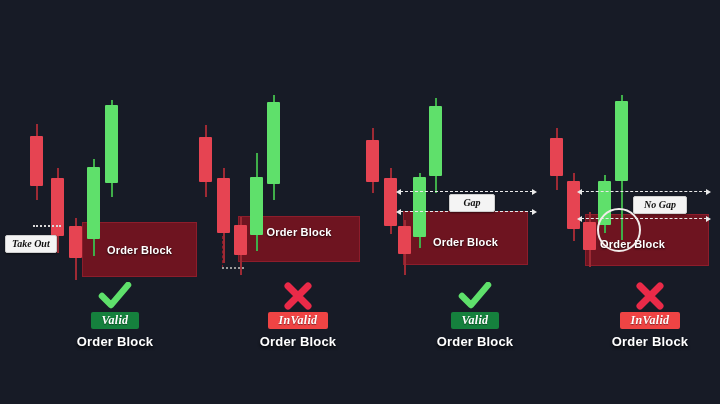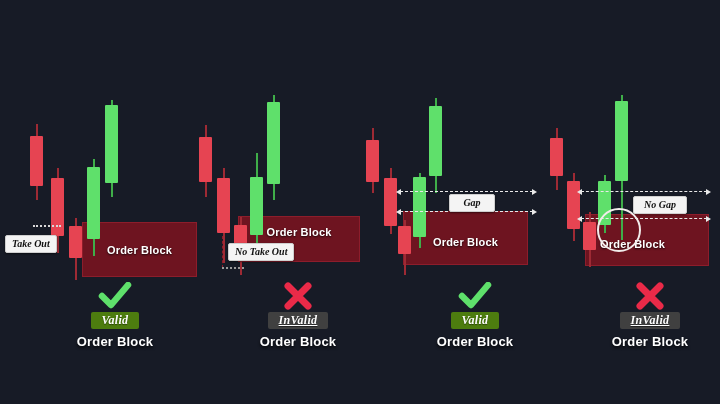--- a/index.html
+++ b/index.html
@@ -137,22 +137,22 @@
     border-radius:2px;
     font-family:"Liberation Serif", serif;
     font-style:italic;
     font-weight:bold;
     font-size:12px;
     line-height:15px;
     color:#ffffff;
     letter-spacing:.3px;
     text-shadow:0 1px 1px rgba(0,0,0,.45);
   }
-  .badge.ok  {background:#4d7c0f;}
-  .badge.bad {background:#404040;text-decoration:underline;}
+  .badge.ok  {background:#15803d;}
+  .badge.bad {background:#ef4444;}
 
   .vsub{
     margin-top:5px;
     color:#ffffff;
     font-weight:bold;
     font-size:13px;
     letter-spacing:.2px;
     text-shadow:0 2px 3px rgba(0,0,0,.8);
     white-space:nowrap;
   }
@@ -226,21 +226,20 @@
     </div>
 
     <div class="candle up" style="left:87px;top:0px;width:13px;height:105px;">
       <div class="wick" style="top:0;height:105px;"></div>
       <div class="body" style="top:7px;height:82px;"></div>
     </div>
 
     <div class="vline" style="left:42px;top:141px;height:32px;"></div>
     <div class="dshort" style="left:42px;top:172px;width:22px;border-top-color:#9c9c9c;"></div>
 
-    <div class="tag" style="left:48px;top:148px;">No Take Out</div>
   </div>
 
   <div class="panel" id="panel2">
 
     <div class="ob" style="left:43px;top:116px;width:123px;height:52px;">
       <div class="ob-label" style="top:58%;">Order Block</div>
     </div>
 
     <div class="candle down" style="left:6px;top:33px;width:13px;height:65px;">
       <div class="wick" style="top:0;height:65px;"></div>

